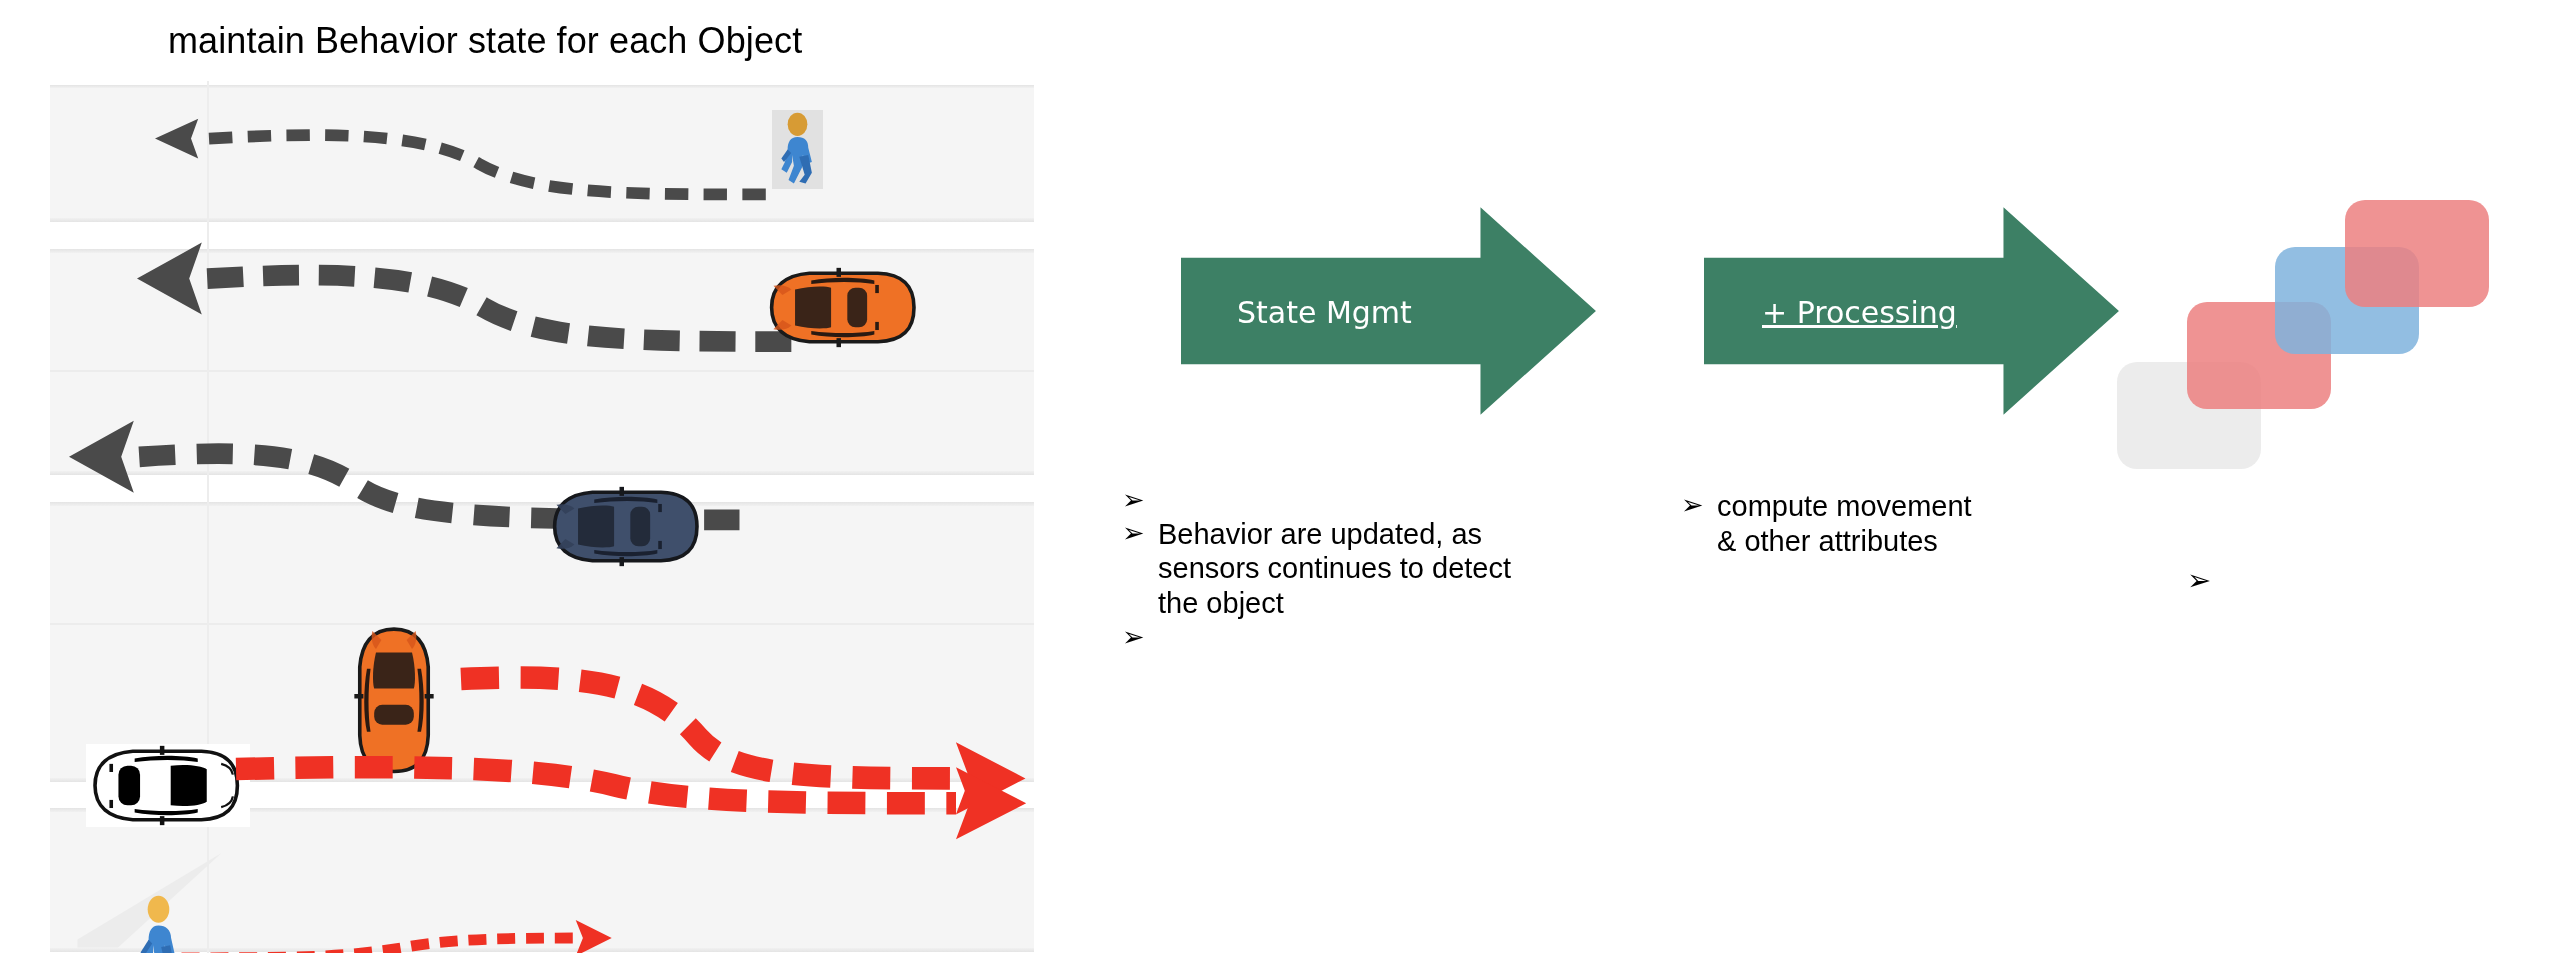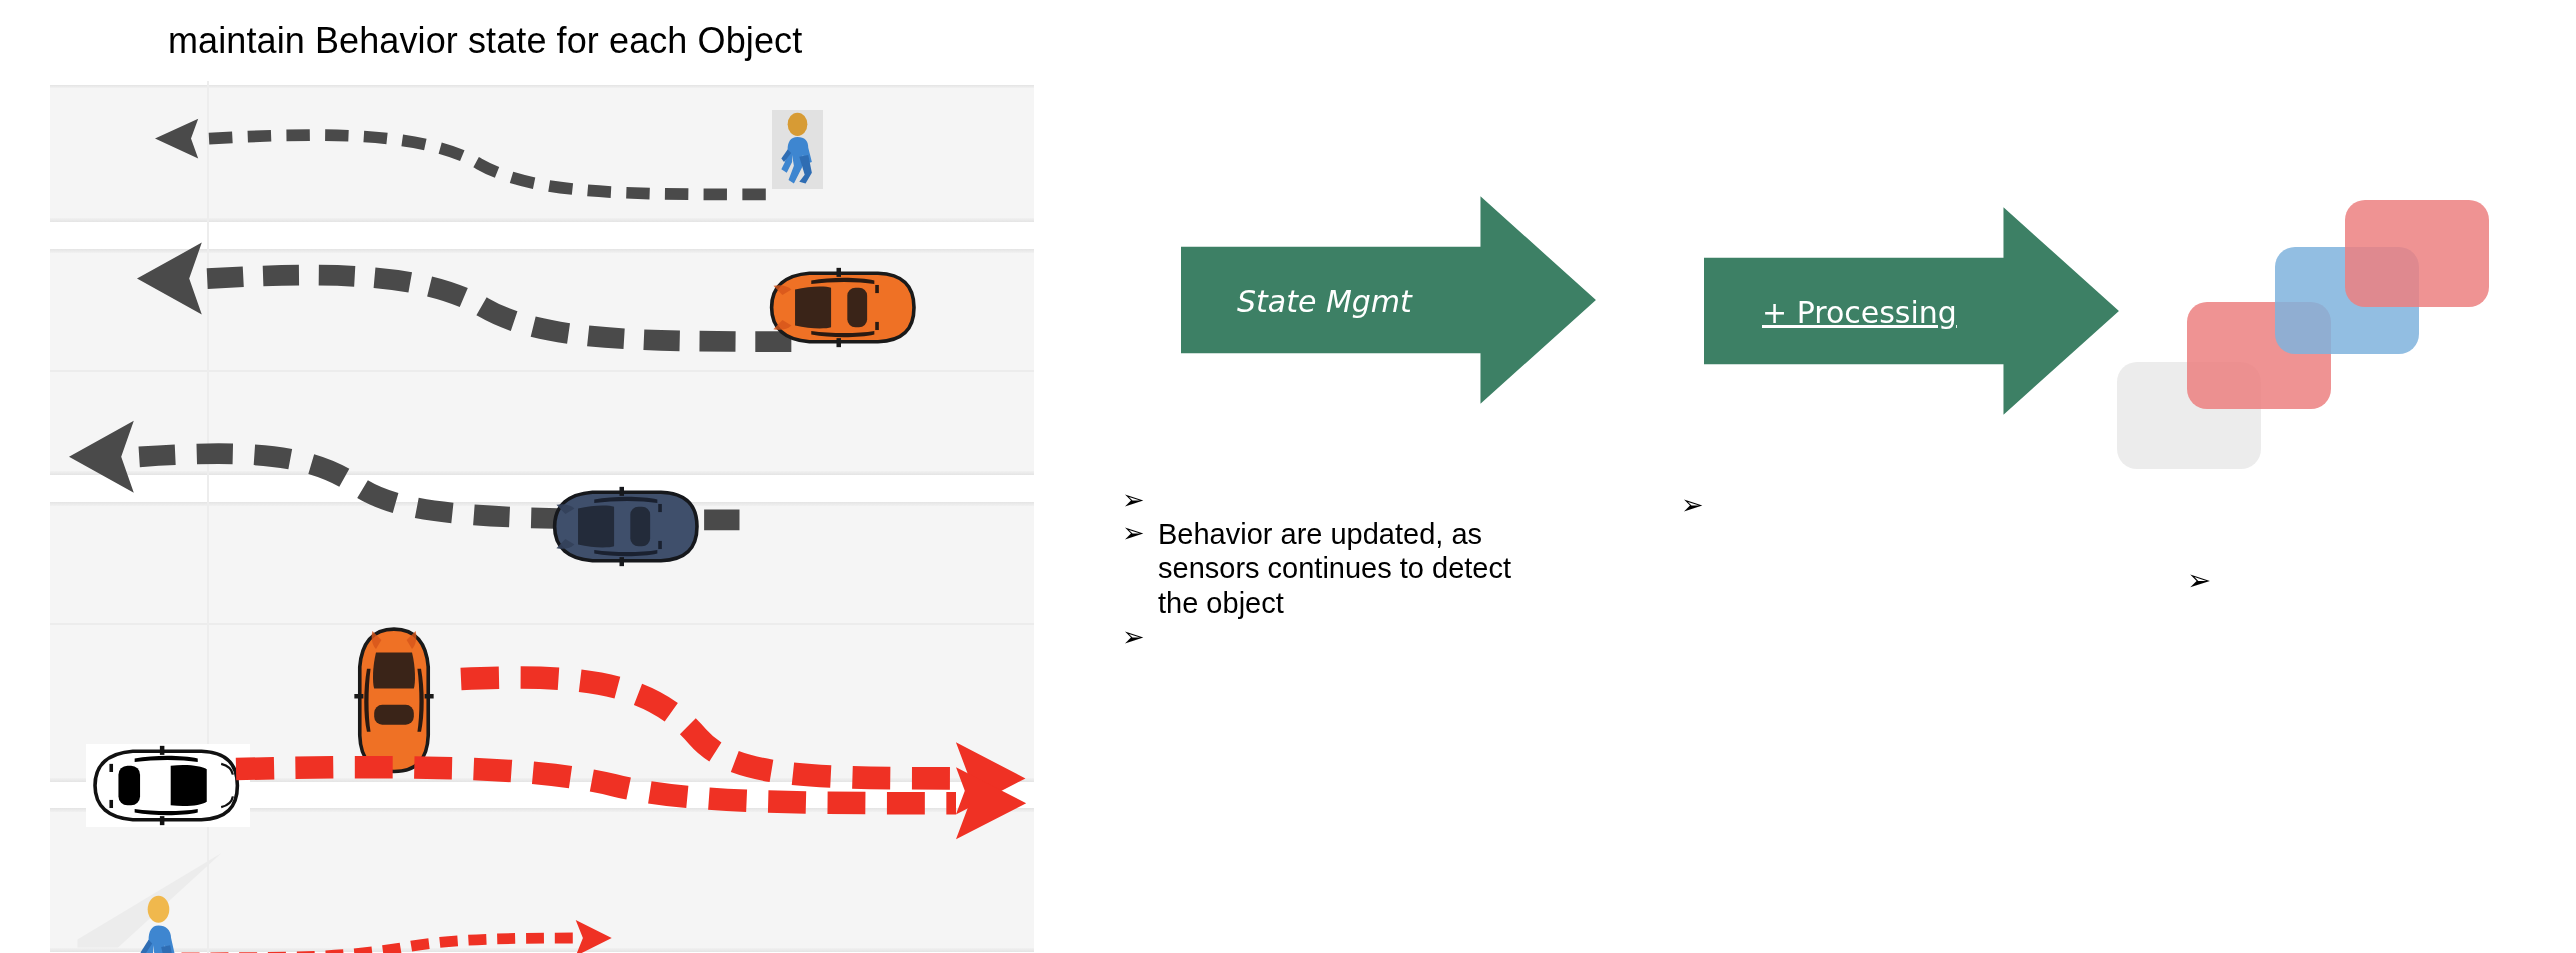--- a/index.html
+++ b/index.html
@@ -200,21 +200,21 @@
     </svg>
   </div>
 
   <svg class="traj" style="left:131px;top:839px;" width="469" height="63" viewBox="0 0 520 70">
     <path d="M0 42 C 120 42, 180 42, 250 30 C 300 21, 360 20, 440 20" fill="none" stroke="#ef3124" stroke-width="12" stroke-dasharray="20 12" stroke-linecap="butt"></path>
     <path d="M478 20 L438 0 L446 20 L438 40 Z" fill="#ef3124"></path>
   </svg>
 
 </div>
 
-<div class="proc-arrow" style="left:1181px;top:196px;width:442px;height:208px;font-style:italic;">
+<div class="proc-arrow" style="left:1181px;top:207px;width:442px;height:208px;">
   <svg width="442" height="208" viewBox="0 0 490 230">
     <path d="M0 56 L332 56 L332 0 L460 115 L332 230 L332 174 L0 174 Z" fill="#3d8065"></path>
   </svg>
   <span class="lbl" style="left:56px;top:88px;">State Mgmt</span>
 </div>
 
 <div class="proc-arrow" style="left:1704px;top:207px;width:442px;height:208px;">
   <svg width="442" height="208" viewBox="0 0 490 230">
     <path d="M0 56 L332 56 L332 0 L460 115 L332 230 L332 174 L0 174 Z" fill="#3d8065"></path>
   </svg>
@@ -242,20 +242,22 @@
     <li>
       <span class="bul-mark">➢</span>
     </li>
   </ul>
 </div>
 
 <div class="bullets" id="bullets-proc">
   <ul>
     <li>
       <span class="bul-mark">➢</span>
+      <span class="bul-text">compute movement
+&amp; other attributes</span>
     </li>
   </ul>
 </div>
 
 <div class="bullets" id="bullets-out">
   <ul>
     <li>
       <span class="bul-mark">➢</span>
     </li>
   </ul>

